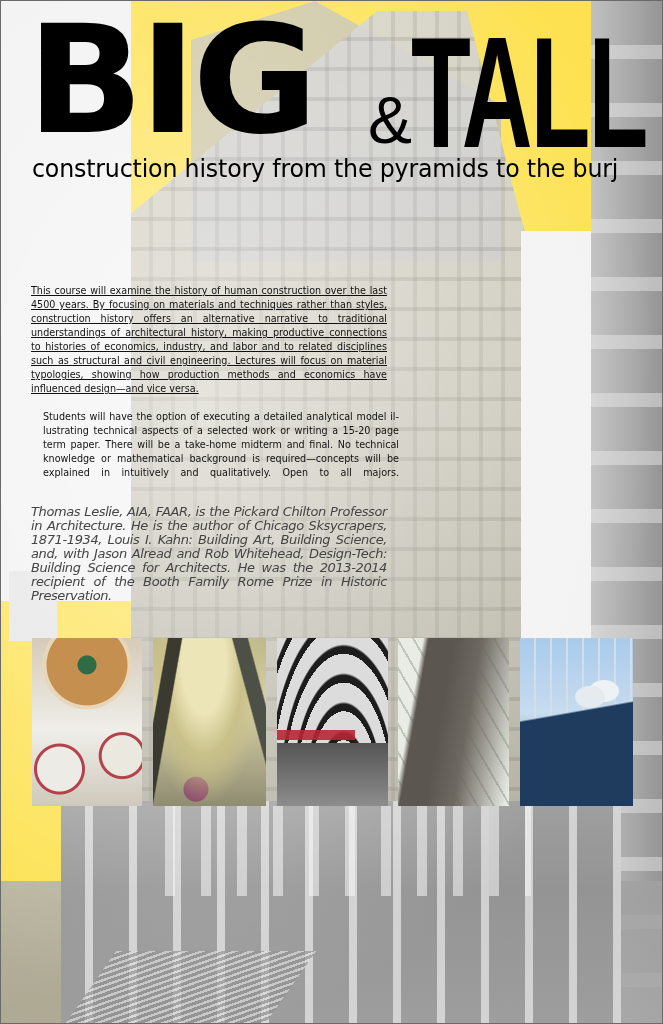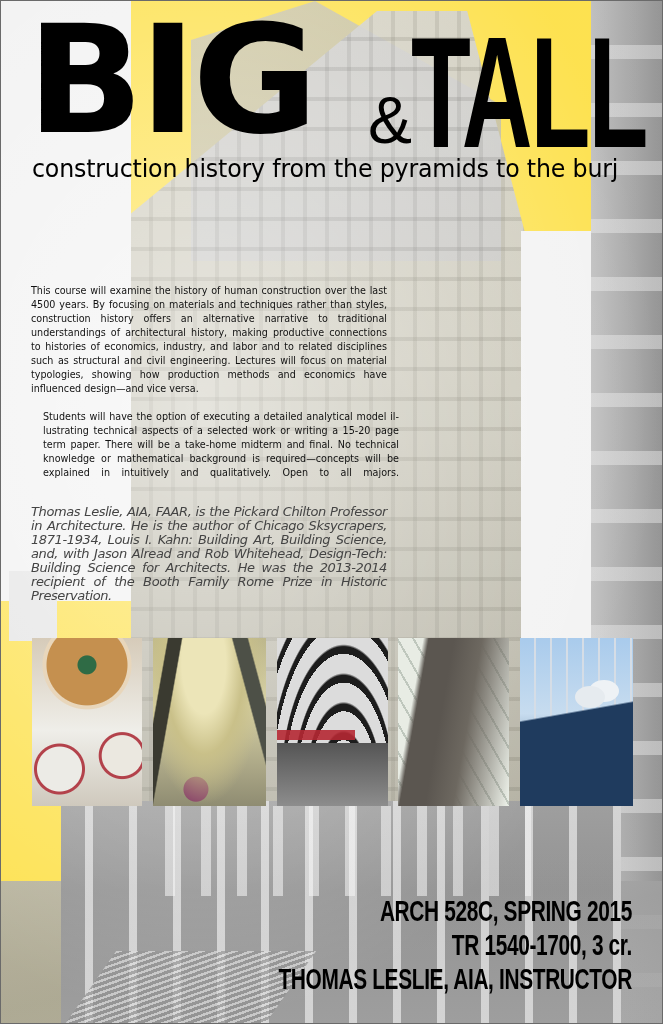--- a/index.html
+++ b/index.html
@@ -84,21 +84,21 @@
     font-size: 25.5px; color: #000; letter-spacing: -0.2px; white-space: nowrap;
     transform: scaleX(0.93); transform-origin: left top;
   }
 
   
   .copy {
     position: absolute; left: 30px; width: 356px;
     font-family: "DejaVu Sans", sans-serif; font-size: 9.6px; line-height: 14px;
     color: #111; text-align: justify; text-align-last: justify; hyphens: manual;
   }
-  .copy.p1 { top: 283px; text-align-last: left; }
+  .copy.p1 { top: 283px; text-align-last: left; text-decoration: underline; }
   .copy.p2 { top: 397px; }
   .copy.bio {
     top: 504px; font-family: "DejaVu Sans", sans-serif; font-style: italic;
     font-size: 13px; color: #444; letter-spacing: -0.4px; text-align-last: left;
   }
 
   
   .photo { position: absolute; top: 637px; height: 168px; overflow: hidden; }
   .ph1 { left: 31px; width: 110px;
     background:
@@ -172,19 +172,14 @@
   <p class="copy p1" style="margin:0">This course will examine the history of human construction over the last 4500 years. By focusing on materials and techniques rather than styles, con­struction history offers an alternative narrative to traditional understandings of architectural history, making productive connections to histories of eco­nomics, industry, and labor and to related disciplines such as structural and civil engineering. Lectures will focus on material typologies, showing how production methods and economics have influenced design—and vice versa.</p>
   <p class="copy p2" style="margin:12px">Students will have the option of executing a detailed analytical model il­lustrating technical aspects of a selected work or writing a 15-20 page term paper. There will be a take-home midterm and final. No tech­nical knowledge or mathematical background is required—concepts will be explained in intuitively and qualitatively. Open to all majors.</p>
   <p class="copy bio" style="margin:0">Thomas Leslie, AIA, FAAR, is the Pickard Chilton Professor in Architecture. He is the author of Chicago Sksycrapers, 1871-1934, Louis I. Kahn: Building Art, Building Science, and, with Jason Alread and Rob Whitehead, Design-Tech: Building Science for Architects. He was the 2013-2014 recipient of the Booth Family Rome Prize in Historic Preservation.</p>
 
   <div class="photo ph1"></div>
   <div class="photo ph2"></div>
   <div class="photo ph3"></div>
   <div class="photo ph4"></div>
   <div class="photo ph5"></div>
 
-  <div class="info">
-    <span class="ln">ARCH 528C, SPRING 2015</span>
-    <span class="ln">TR 1540-1700,  3 cr.</span>
-    <span class="ln">THOMAS LESLIE, AIA, INSTRUCTOR</span>
-  </div>
 
 </div>
 
 </body></html>

